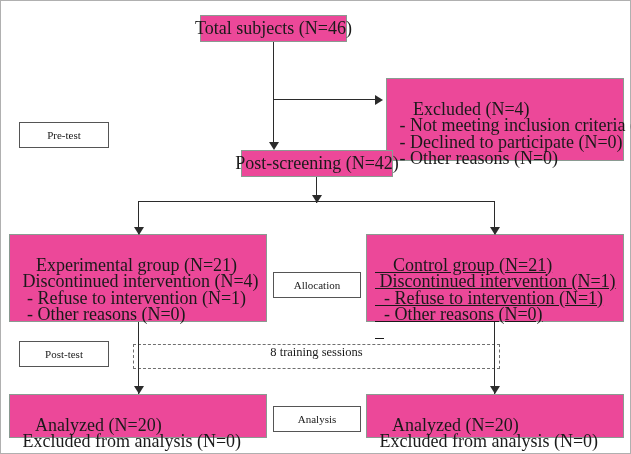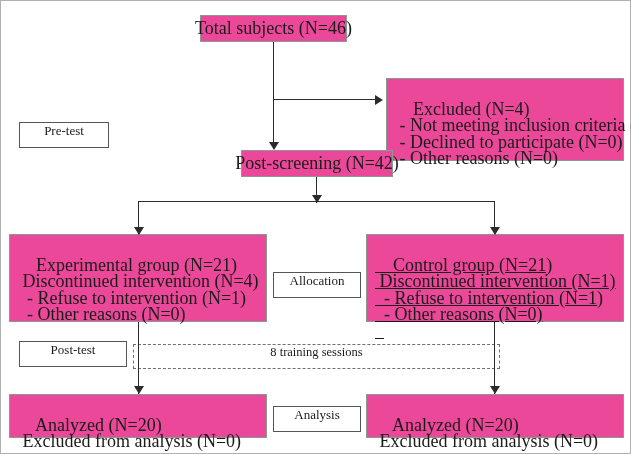--- a/index.html
+++ b/index.html
@@ -30,22 +30,22 @@
   }
   .box.center{
     display:flex;align-items:center;justify-content:center;
     padding:0;
   }
   .label-box{
     position:absolute;
     box-sizing:border-box;
     background:#ffffff;
     border:1px solid #555555;
-    display:flex;justify-content:center;
-    font-size:13px;
+    display:flex;align-items:center;justify-content:center;
+    font-size:11px;
     color:#1a1a1a;
     z-index:5;
   }
   .dashed-box{
     position:absolute;
     box-sizing:border-box;
     background:transparent;
     border:1px dashed #6f6f6f;
     display:flex;align-items:flex-start;justify-content:center;
     font-size:12.5px;
@@ -130,21 +130,21 @@
 
   <div class="label-box" style="left:272px;top:271px;width:88px;height:26px;">
     <span>Allocation</span>
   </div>
 
   <div class="line vline" style="left:137px;top:321px;height:72px;"></div>
   <div class="arrow-down" style="left:133px;top:385px;"></div>
   <div class="line vline" style="left:493px;top:321px;height:72px;"></div>
   <div class="arrow-down" style="left:489px;top:385px;"></div>
 
-  <div class="label-box" style="left:18px;top:340px;width:108px;height:26px;">
+  <div class="label-box" style="left:18px;top:340px;width:90px;height:26px;">
     <span>Post-test</span>
   </div>
 
   <div class="dashed-box" style="left:132px;top:343px;width:367px;height:25px;">
     <span>8 training sessions</span>
   </div>
 
   <div class="box" style="left:8px;top:393px;width:258px;height:44px;">
     <span>Analyzed (N=20)
  Excluded from analysis (N=0)</span>

